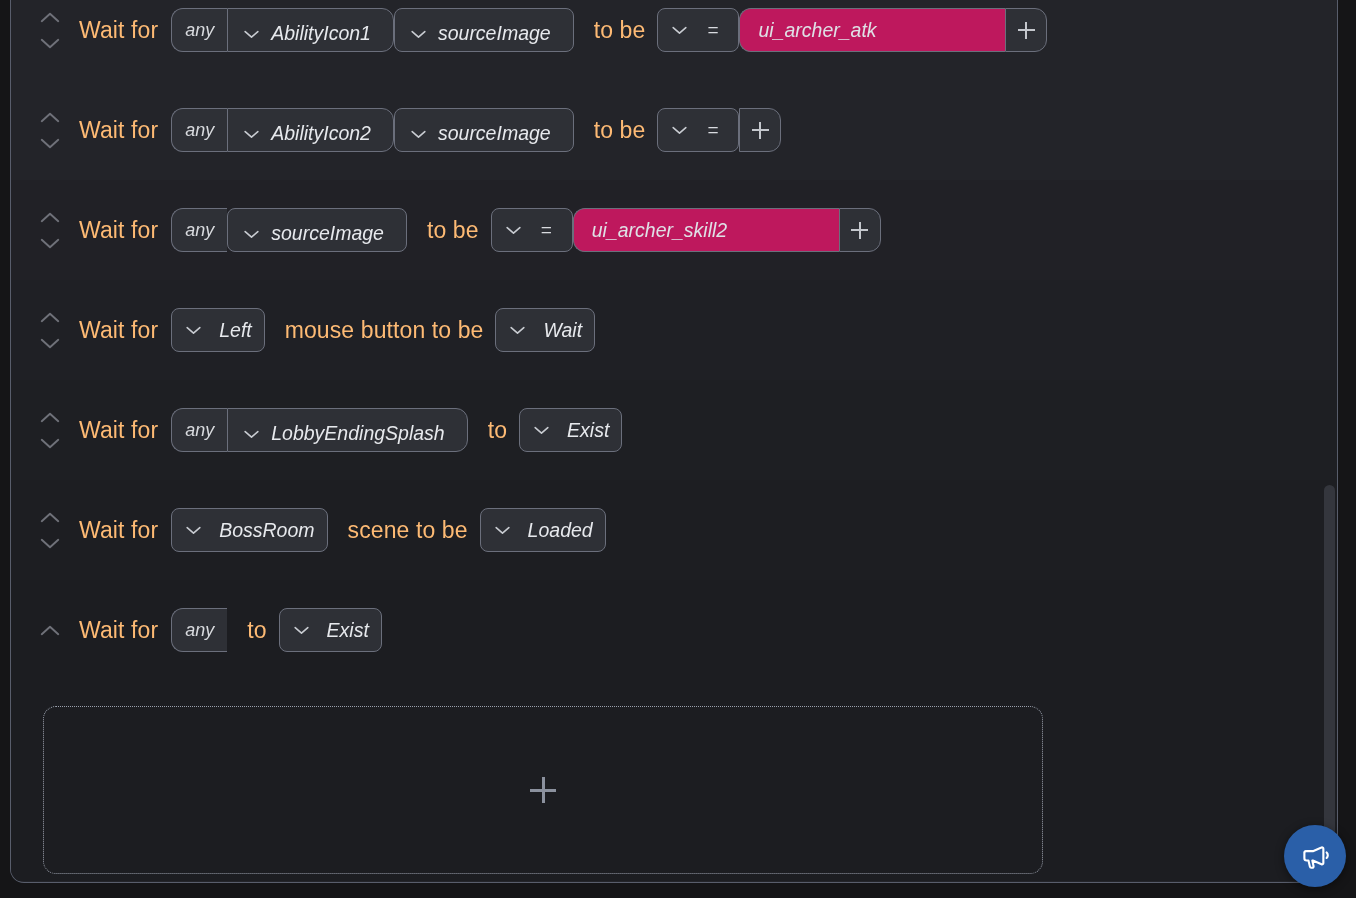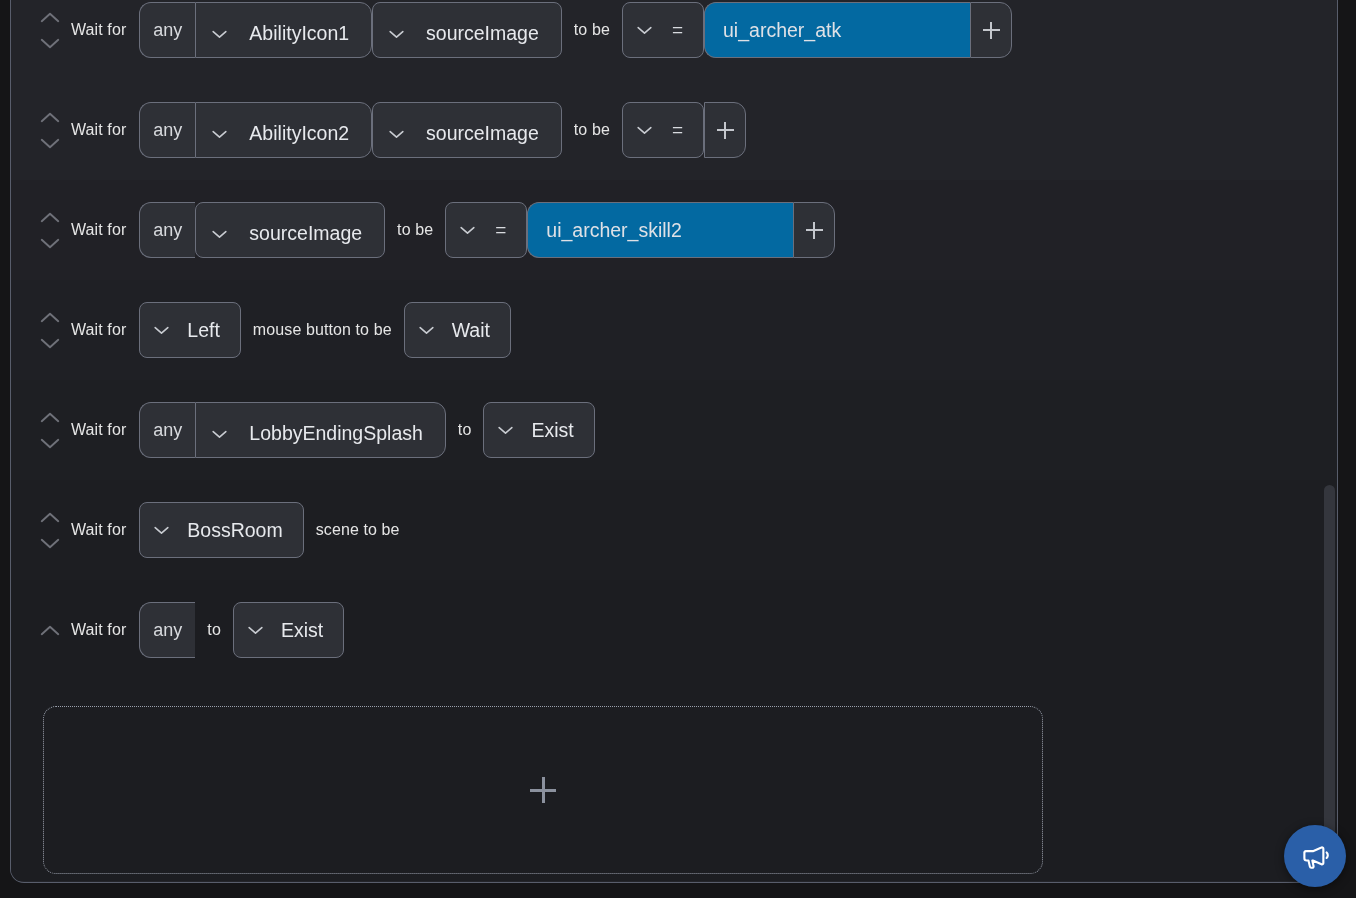--- a/index.html
+++ b/index.html
@@ -71,73 +71,75 @@
     justify-content: center;
     gap: 13px;
     margin-right: 4px;
   }
   .reorder svg { display: block; }
   .chev-stroke { stroke: #6f7179; stroke-width: 2.1; fill: none;
                  stroke-linecap: round; stroke-linejoin: round; }
 
   
   .txt {
-    color: #e5e5e5;
-    font-size: 16px;
+    color: #fdba74;
+    font-size: 23px;
     white-space: nowrap;
     padding: 0 12px;
     letter-spacing: .1px;
+    margin-left: 8px;
   }
   .txt.lead { padding-left: 0; padding-right: 13px; }
 
   
   .ctl {
     display: flex;
     align-items: center;
-    height: 56px;
+    height: 44px;
     background: #2e3036;
     border: 1px solid #6b6f7c;
     color: #e4e6ea;
     font-size: 19.5px;
     white-space: nowrap;
     font-family: "Liberation Sans", sans-serif;
+    font-style: italic;
   }
 
   .r-full  { border-radius: 8px; }
   .r-left  { border-radius: 12px 0 0 12px; }
   .r-right { border-radius: 0 12px 12px 0; }
 
   
   .chip-any {
     padding: 0 13px;
     justify-content: center;
     font-size: 18px;
     color: #d8dade;
     border-right: none;
   }
 
   
-  .dd { padding: 7px 22px 0 14px; gap: 20px; }
+  .dd { padding: 7px 22px 0 14px; gap: 10px; }
   .dd .cap { color: #e7e9ed; }
-  .dd.tight { padding: 0 20px 0 12px; gap: 16px; }
+  .dd.tight { padding: 0 12px 0 12px; gap: 16px; }
   .dd-arrow { flex: 0 0 auto; display: block; }
   .dd-arrow path { stroke: #c9ccd2; stroke-width: 2; fill: none;
                    stroke-linecap: round; stroke-linejoin: round; }
 
   
   .op { padding: 0 20px 0 12px; gap: 18px; }
   .op .eq { font-size: 19px; color: #d9dbe0; }
 
   
   .field {
     width: 266px;
     padding: 16px 18px;
     border-right: none;
     color: #dfe1e6;
-    background: #0369a1;
+    background: #be185d;
   }
 
   
   .plus-btn {
     width: 42px;
     justify-content: center;
     border-left: 1px solid #6b6f7c;
   }
   .plus-glyph { position: relative; width: 17px; height: 17px; }
   .plus-glyph::before, .plus-glyph::after {
@@ -393,20 +395,26 @@
               </span>
             </div>
             <span class="txt lead">Wait for</span>
             <div class="ctl dd r-full tight">
               <svg width="19" height="12" viewBox="0 0 24 14" class="dd-arrow">
                 <path d="M4 4 L12 11 L20 4"></path>
               </svg>
               <span class="cap">BossRoom</span>
             </div>
             <span class="txt">scene to be</span>
+            <div class="ctl dd r-full tight">
+              <svg width="19" height="12" viewBox="0 0 24 14" class="dd-arrow">
+                <path d="M4 4 L12 11 L20 4"></path>
+              </svg>
+              <span class="cap">Loaded</span>
+            </div>
           </div>
           <div class="cond-row shade6">
             <div class="reorder">
               <span>
                 <svg width="22" height="13" viewBox="0 0 24 14">
                   <path d="M3 11 L12 3 L21 11" class="chev-stroke"></path>
                 </svg>
               </span>
             </div>
             <span class="txt lead">Wait for</span>

